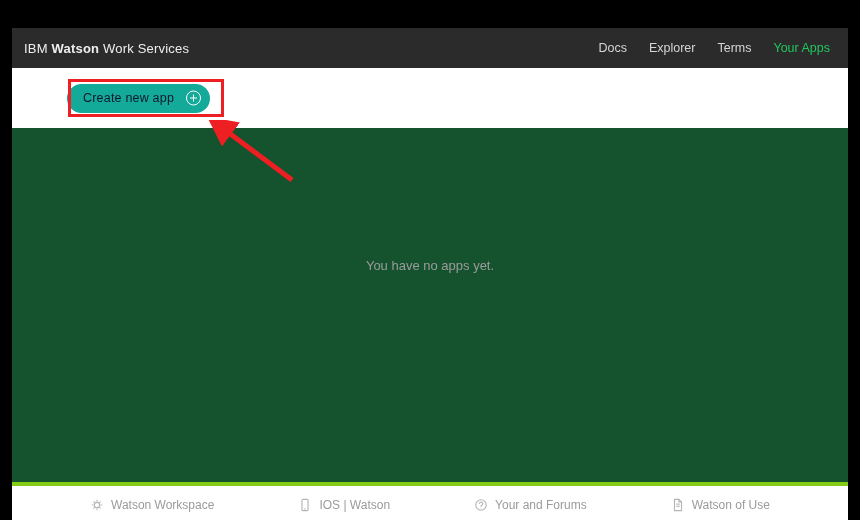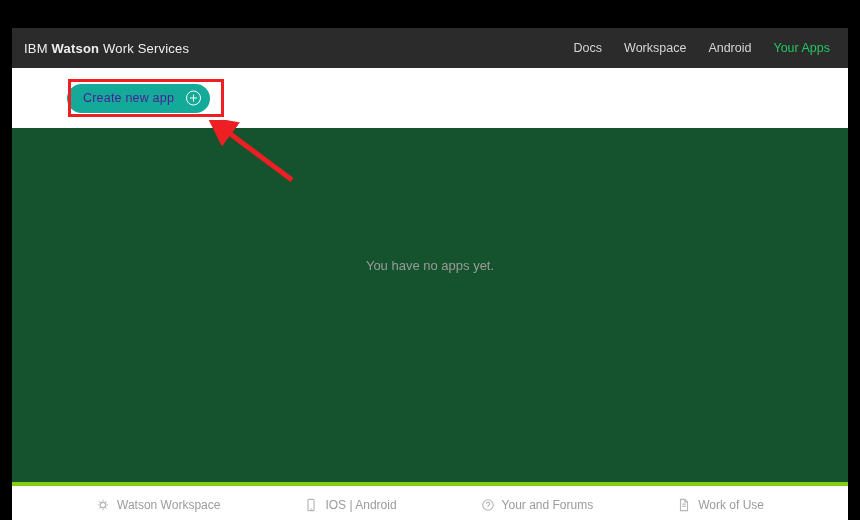--- a/index.html
+++ b/index.html
@@ -57,21 +57,21 @@
     .toolbar {
       height: 60px;
       background: #fff;
       display: flex;
       align-items: center;
       padding-left: 55px;
       position: relative;
     }
     .create-btn {
       background: #13aa9a;
-      color: #4c1d95;
+      color: #0f172a;
       border: none;
       height: 29px;
       border-radius: 15px;
       padding: 0 36px 0 16px;
       font-size: 12.5px;
       font-weight: 300;
       letter-spacing: .2px;
       display: flex;
       align-items: center;
       position: relative;
@@ -159,22 +159,22 @@
 
 <div class="frame">
 
   <div class="header">
     <div class="brand">
       <span class="b1">IBM</span>
       <span class="b2">Watson</span><span class="b3"> Work Services</span>
     </div>
     <div class="nav">
       <a>Docs</a>
-      <a>Workspace</a>
-      <a>Android</a>
+      <a>Explorer</a>
+      <a>Terms</a>
       <a class="active">Your Apps</a>
     </div>
   </div>
 
   <div class="toolbar">
     <button class="create-btn">
       <span>Create new app</span>
       <span class="plus"></span>
     </button>
     <div class="highlight-box"></div>
@@ -203,38 +203,38 @@
       </span>
       <span>Watson Workspace</span>
     </div>
     <div class="f-item">
       <span class="f-icon">
         <svg viewBox="0 0 16 16">
             <rect x="4.5" y="1.5" width="7" height="13" rx="1.2"></rect>
             <line x1="8" y1="12.5" x2="8" y2="12.5" stroke-width="1.8" stroke-linecap="round"></line>
           </svg>
       </span>
-      <span>IOS | Android</span>
+      <span>IOS | Watson</span>
     </div>
     <div class="f-item">
       <span class="f-icon">
         <svg viewBox="0 0 16 16">
             <circle cx="8" cy="8" r="6"></circle>
             <path d="M6.2 6.2a1.9 1.9 0 1 1 2.6 2.2c-.6.3-.8.7-.8 1.2" stroke-linecap="round"></path>
             <circle cx="8" cy="11.6" r=".5" fill="#b5b5b5" stroke="none"></circle>
           </svg>
       </span>
       <span>Your and Forums</span>
     </div>
     <div class="f-item">
       <span class="f-icon">
         <svg viewBox="0 0 16 16">
             <path d="M4 1.5h5l3 3v10H4z"></path>
             <path d="M9 1.5v3h3"></path>
             <line x1="6" y1="7" x2="10" y2="7"></line>
             <line x1="6" y1="9.5" x2="10" y2="9.5"></line>
           </svg>
       </span>
-      <span>Work of Use</span>
+      <span>Watson of Use</span>
     </div>
   </div>
 
 </div>
 
 </body></html>

